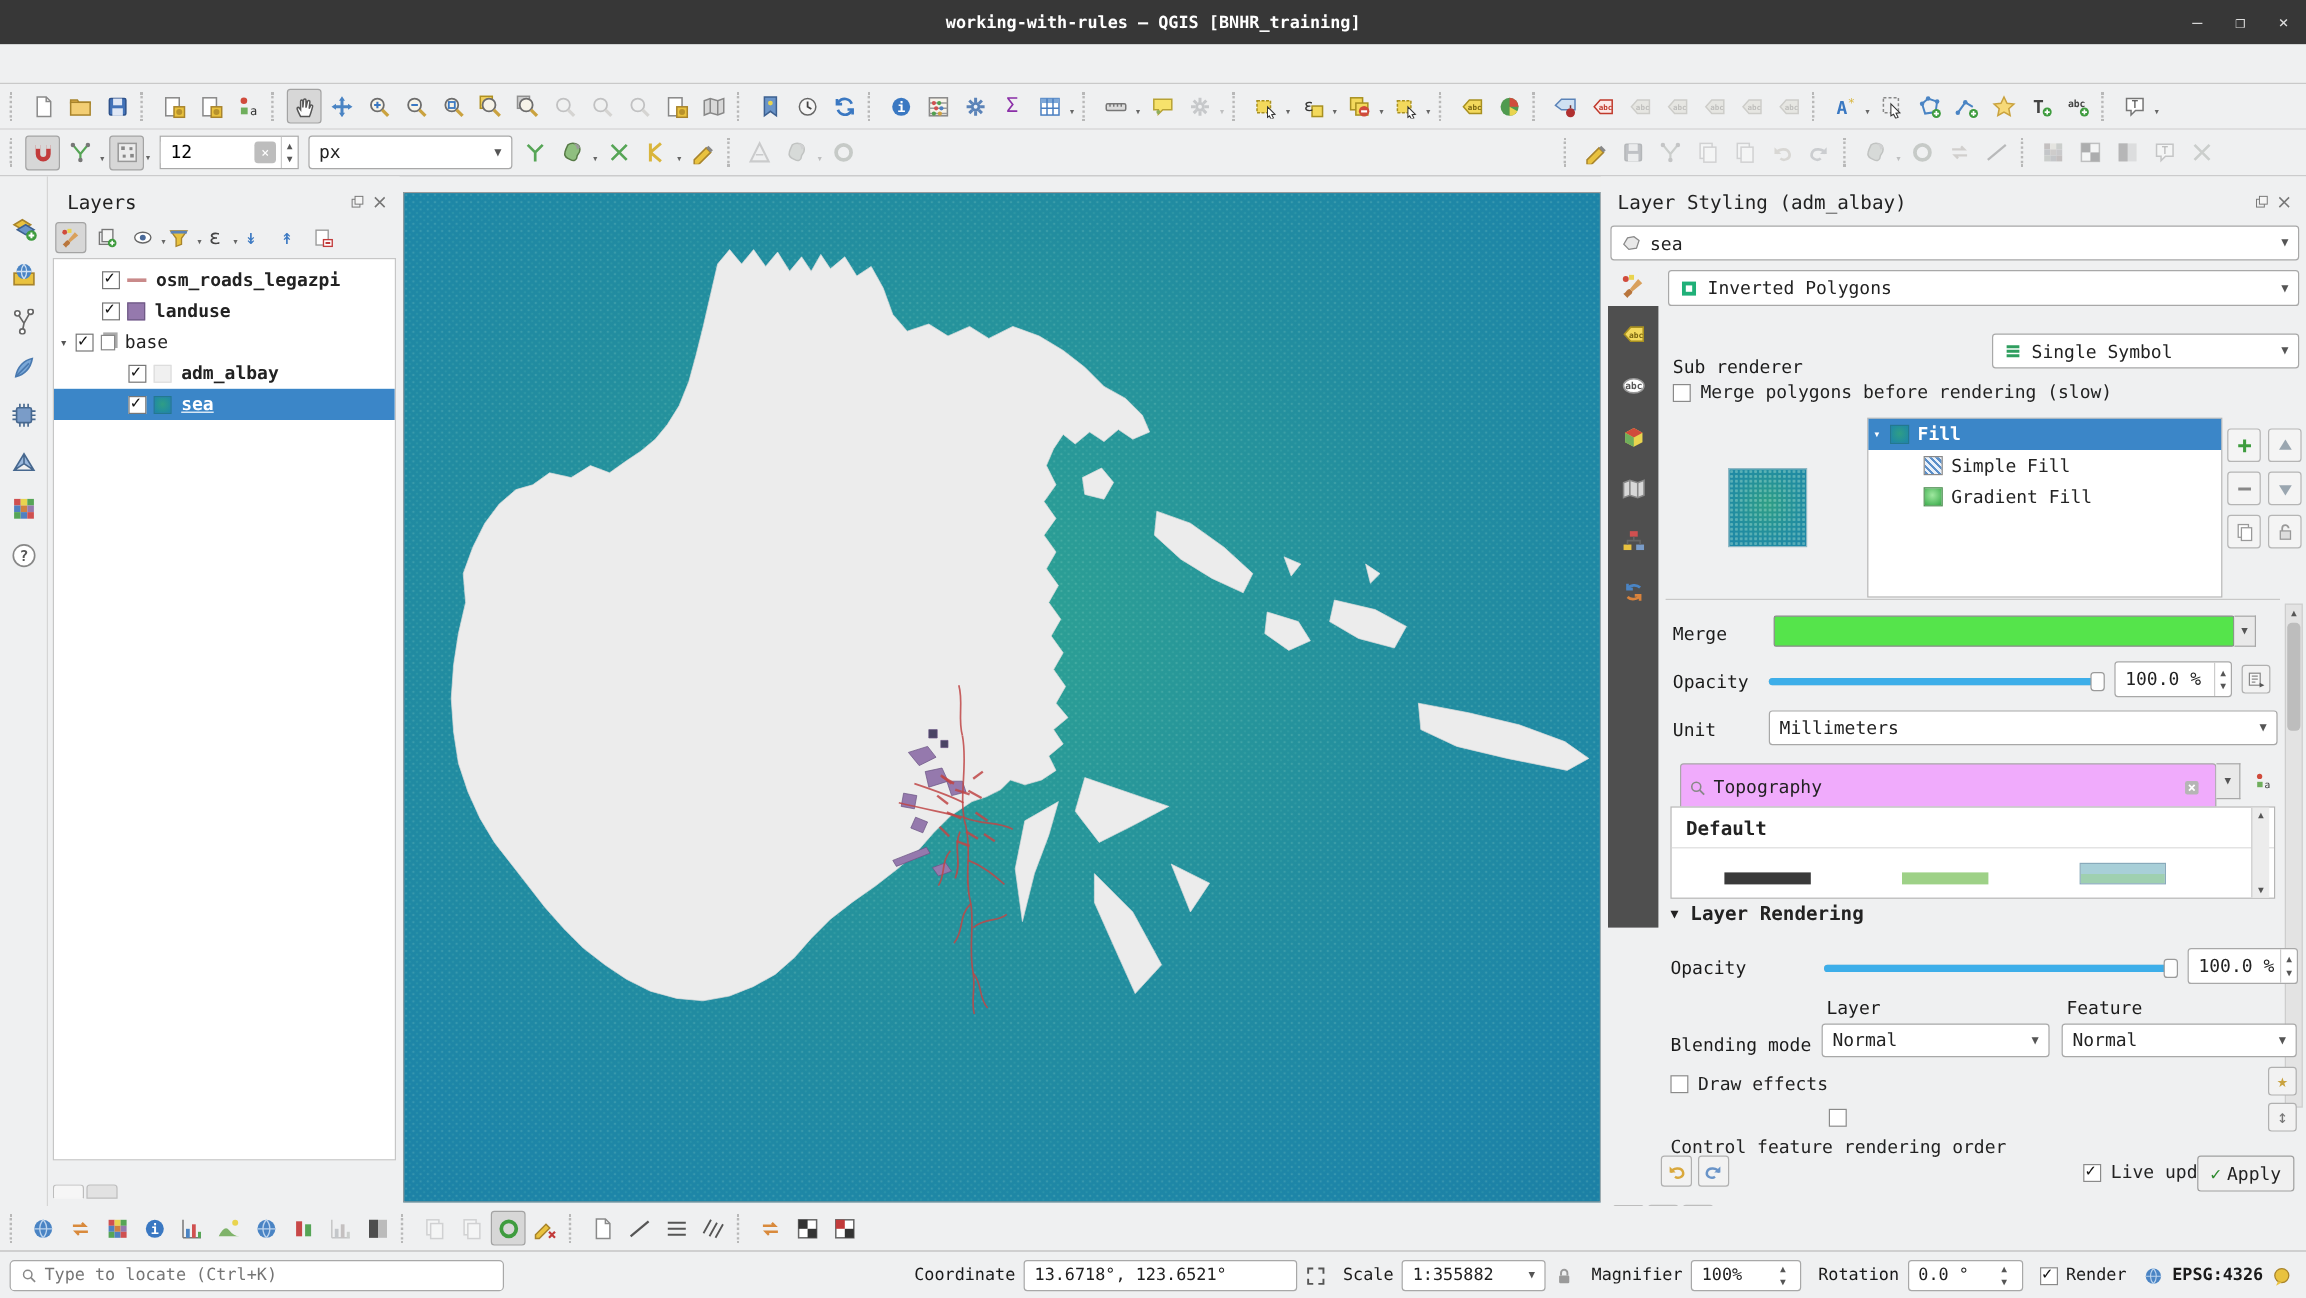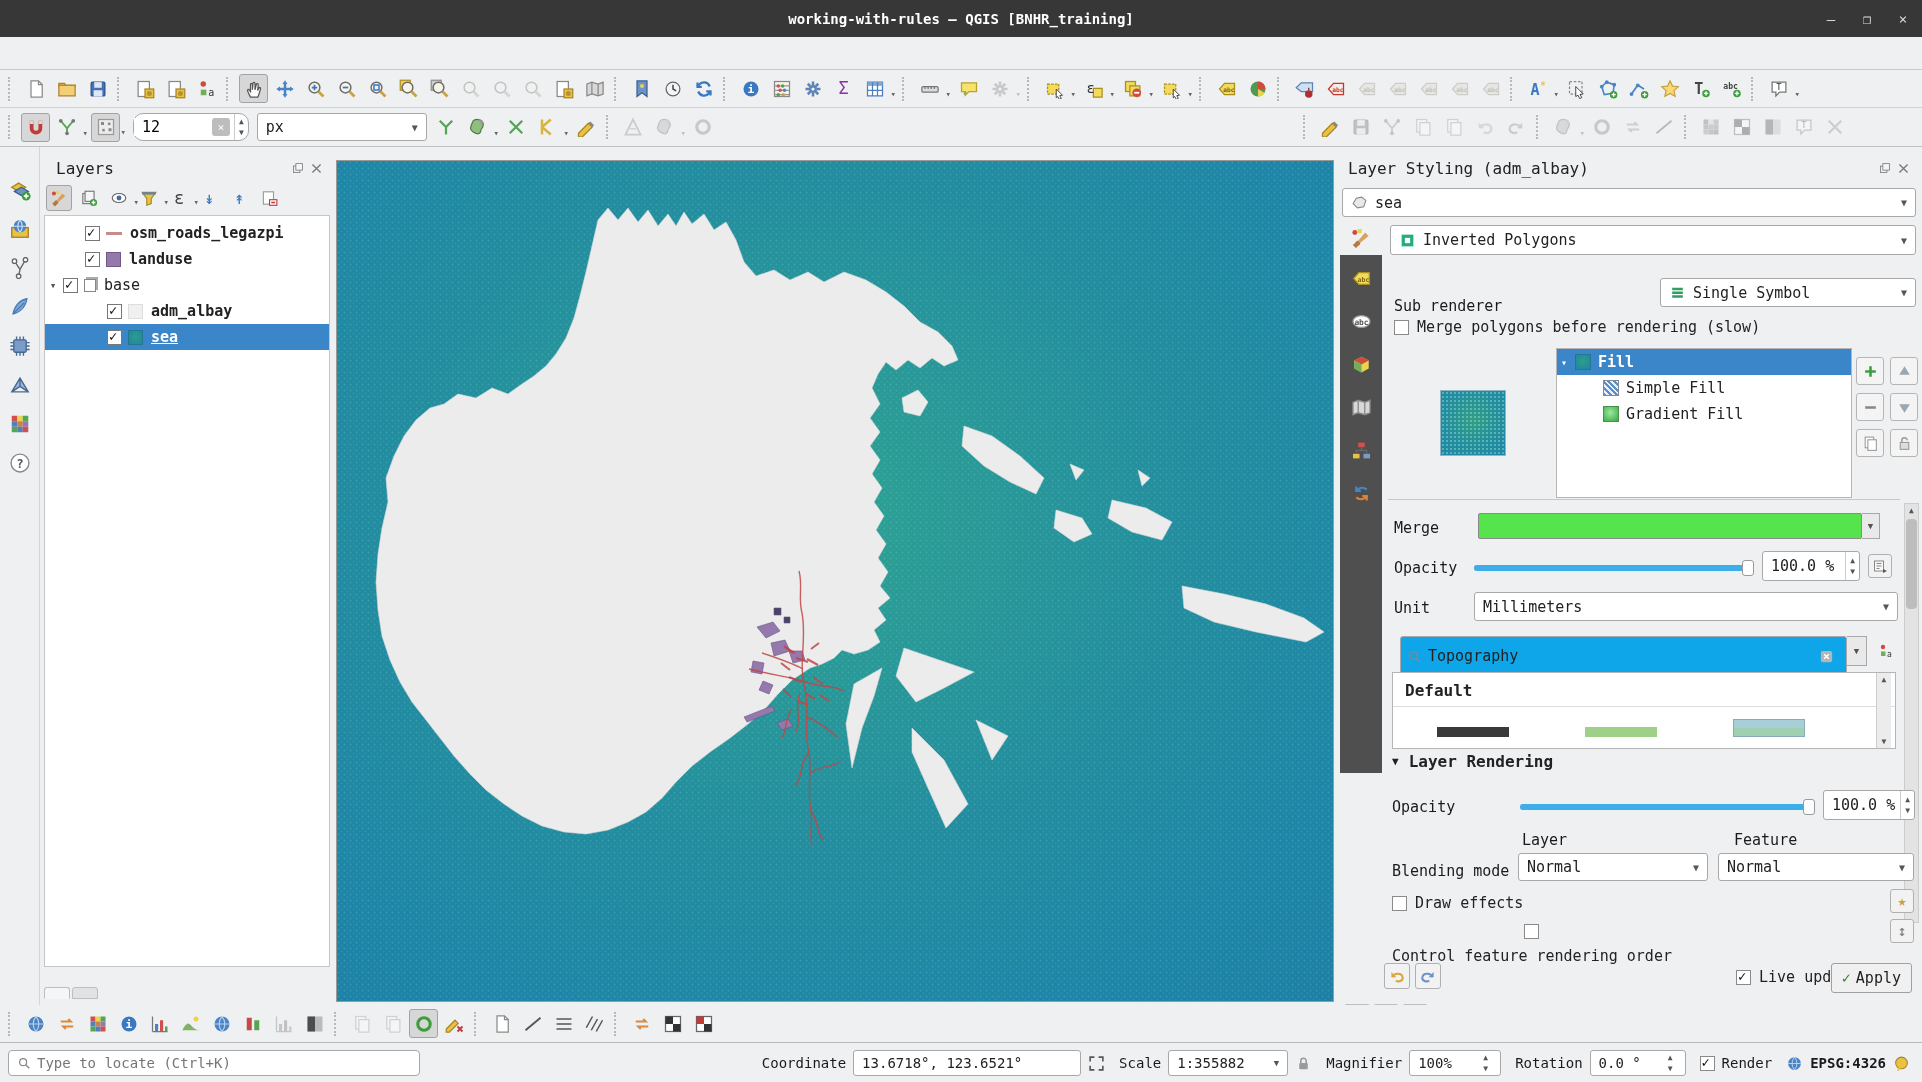--- a/index.html
+++ b/index.html
@@ -17,21 +17,21 @@
   #tb2 { position:absolute; left:0; top:108px; width:1922px; height:39px; border-bottom:1px solid #c2c2c2; display:flex; align-items:center; padding-left:4px; }
   .tbtn { width:29px; height:29px; display:inline-flex; align-items:center; justify-content:center; border-radius:3px; margin:0 1px; position:relative; flex:none; }
   .tbtn svg.ti { width:20px; height:20px; }
   .tbtn .tg { font-size:17px; line-height:1; }
   .tbtn .dd { position:absolute; right:-7px; bottom:4px; font-size:9px; color:#666; }
   .tbtn.a-dd { margin-right:9px; }
   .tbtn.act { background:#d7d7d7; border:1px solid #a3a3a3; }
   .tbtn.dim { opacity:.35; filter:grayscale(.9); }
   .thandle { width:8px; height:24px; margin:0 4px; flex:none; border-left:2px dotted #b8b8b8; }
   .c-purple{color:#8b2fa8} .c-blue{color:#3a78c2} .c-or{color:#d9833c} .c-dark{color:#444}
-  .spinwrap { display:inline-flex; align-items:center; border:1px solid #a8a8a8; border-radius:10px; background:#fff; height:28px; margin:0 4px; }
+  .spinwrap { display:inline-flex; align-items:center; border:1px solid #a8a8a8; border-radius:0; background:#fff; height:28px; margin:0 4px; }
   .spinwrap input { border:0; outline:0; width:78px; padding-left:8px; font:15px "DejaVu Sans Mono",monospace; }
   .spin-x { width:18px; height:18px; background:#bdbdbd; border-radius:3px; color:#fff; font-size:11px; display:flex; align-items:center; justify-content:center; margin-right:4px; }
   .spin-ud { display:flex; flex-direction:column; font-size:8px; color:#555; padding:0 4px; border-left:1px solid #ccc; height:100%; justify-content:center; gap:2px; }
   .combo { display:inline-flex; align-items:center; justify-content:space-between; border:1px solid #a8a8a8; border-radius:3px; background:#fff; height:28px; padding:0 8px; margin:0 4px; }
   .combo .cv { font-size:15px; }
   .combo .ca { font-size:10px; color:#555; margin-left:10px; }
   .t2spacer { width:580px; flex:none; }
   
   #leftstrip { position:absolute; left:0; top:147px; width:40px; height:858px; background:#eff0f1; border-right:1px solid #d5d5d5; display:flex; flex-direction:column; align-items:center; padding-top:28px; gap:9px; }
   #leftstrip .tbtn { width:30px; height:30px; }
@@ -99,21 +99,21 @@
   .swatchbar { position:absolute; background:var(--fillgreen); border:1px solid #8a8a8a; border-radius:2px; }
   .ddbtn { position:absolute; width:18px; border:1px solid #a8a8a8; border-left:0; background:#e9e9e9; display:flex; align-items:center; justify-content:center; font-size:9px; color:#555; }
   .slider { position:absolute; height:6px; background:#c9c9c9; border-radius:3px; }
   .slider .fill { position:absolute; left:0; top:0; height:6px; background:var(--slider); border-radius:3px; }
   .slider .knob { position:absolute; top:-5px; width:12px; height:16px; background:#fdfdfd; border:1px solid #9a9a9a; border-radius:3px; }
   .spinbox { position:absolute; background:#fff; border:1px solid #a8a8a8; border-radius:3px; display:flex; align-items:center; }
   .spinbox .val { padding-left:8px; font-size:15px; flex:1; }
   .spinbox .spin-ud { border-left:1px solid #ccc; }
   .smallbtn { position:absolute; width:24px; height:24px; border:1px solid #b0b0b0; border-radius:3px; background:#f2f2f2; display:flex; align-items:center; justify-content:center; }
   .smallbtn svg { width:16px; height:16px; }
-  #searchrow { position:absolute; left:66px; top:489px; width:447px; height:40px; background:#0ea5e9; border:1px solid #a8a8a8; border-radius:3px; display:flex; align-items:center; padding:0 6px; }
+  #searchrow { position:absolute; left:66px; top:489px; width:447px; height:40px; background:#f0abfc; border:1px solid #a8a8a8; border-radius:3px; display:flex; align-items:center; padding:0 6px; }
   #searchrow svg { width:15px; height:15px; margin-right:6px; }
   #searchrow .sv { flex:1; font-size:15px; }
   #stylelist { position:absolute; left:58px; top:525px; width:504px; height:77px; background:#fff; border:1px solid #b5b5b5; overflow:hidden; }
   #stylelist .group { font-weight:bold; font-size:16px; padding:8px 0 6px 12px; border-bottom:1px solid #ddd; }
   #stylelist .pvrow { display:flex; gap:76px; padding:12px 0 0 44px; }
   .pv { width:72px; height:18px; }
   .pv-dark { background:#3a3a3a; height:10px; margin-top:8px; }
   .pv-green { background:#9ed187; height:10px; margin-top:8px; }
   .pv-teal { background:linear-gradient(#a8cfd8 50%, #9fd0b0 50%); border:1px solid #8ab; }
   #innersb { position:absolute; left:542px; top:526px; width:15px; height:75px; background:#ececec; border-left:1px solid #ccc; font-size:8px; color:#555; display:flex; flex-direction:column; justify-content:space-between; align-items:center; padding:2px 0; }
@@ -1454,21 +1454,21 @@
   </div>
   <div class="spinbox" style="left:489px; top:643px; width:92px; height:30px;">
     <span class="val">100.0 %</span>
     <span class="spin-ud">
         <span>▲</span>
         <span>▼</span>
       </span>
   </div>
 
   <span class="fieldlabel" style="left:188px; top:684px;">Layer</span>
-  <span class="fieldlabel" style="left:400px; top:684px;">Feature</span>
+  <span class="fieldlabel" style="left:388px; top:684px;">Feature</span>
   <span class="fieldlabel" style="left:58px; top:715px;">Blending mode</span>
   <div class="wcombo" style="left:184px; top:706px; width:190px; height:28px;">
     <span>Normal</span>
       <span class="ca">▼</span>
   </div>
   <div class="wcombo" style="left:384px; top:706px; width:196px; height:28px;">
     <span>Normal</span>
       <span class="ca">▼</span>
   </div>
 

